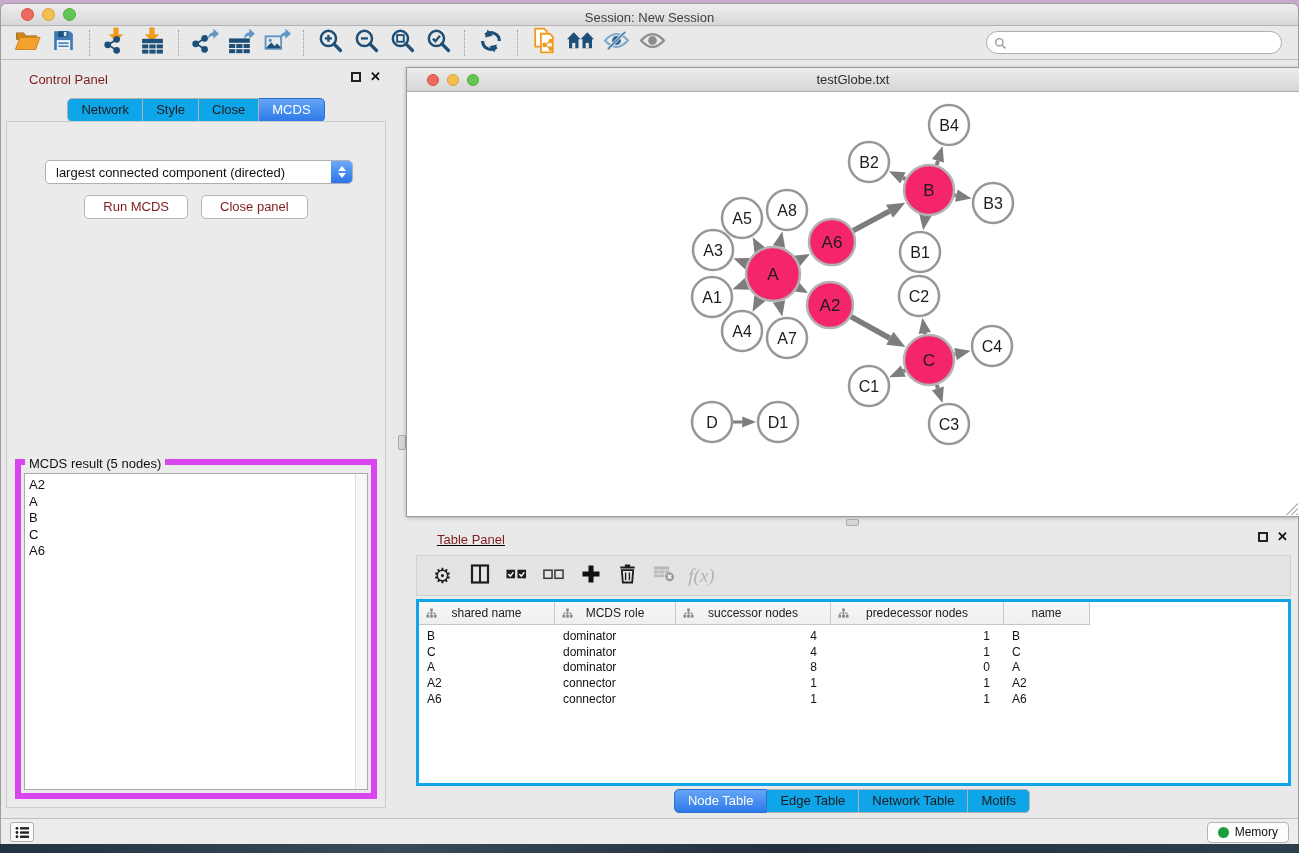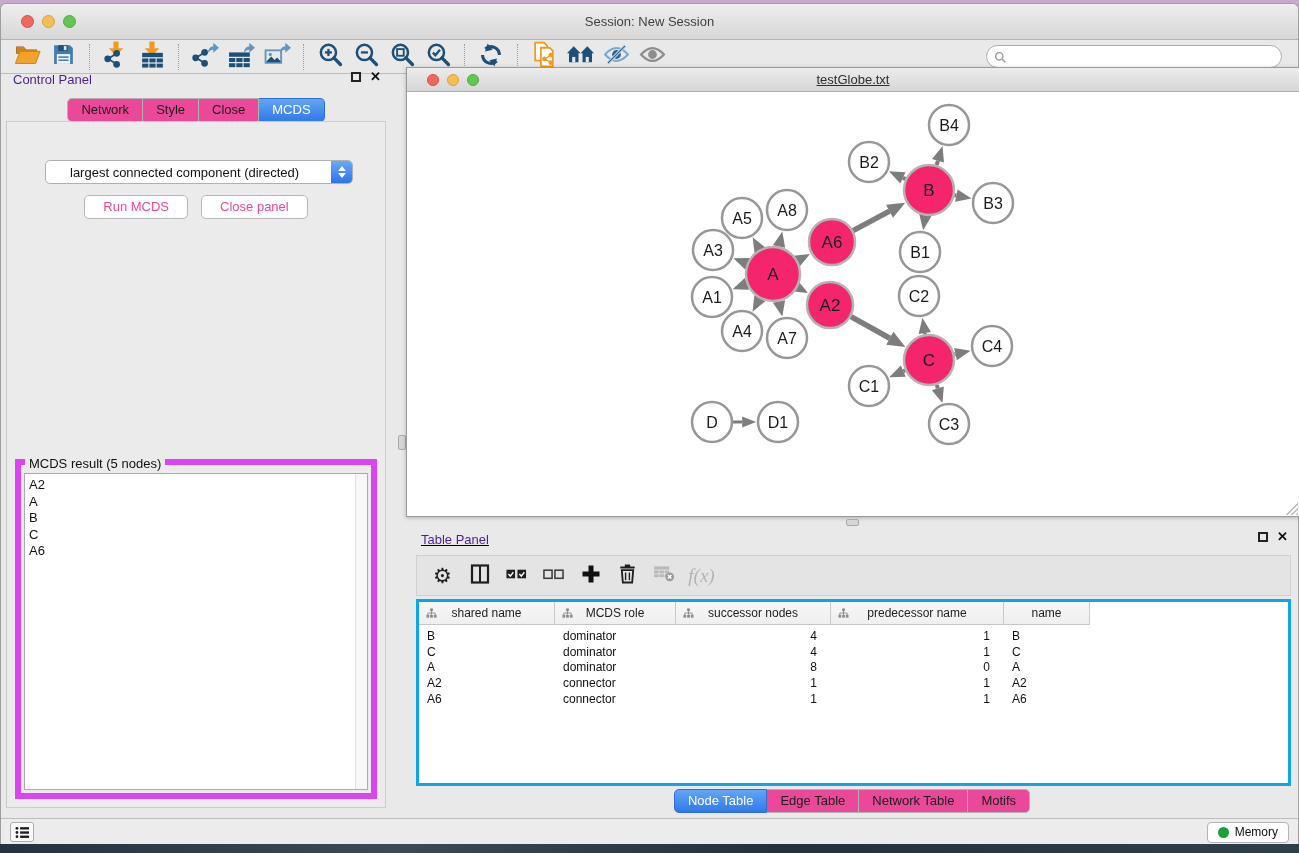--- a/index.html
+++ b/index.html
@@ -7,23 +7,23 @@
     font-family:"Liberation Sans", sans-serif; background:#b9a6c9; }
   .desktop { position:relative; width:1299px; height:853px;
     background:linear-gradient(#c9a9ce, #c9a9ce); }
   .wallpaper-bottom { position:absolute; left:0; right:0; bottom:0; height:9px;
     background:linear-gradient(90deg,#233240,#3a4a57 30%,#22313d 60%,#2e3f4c); }
 
   .window { position:absolute; left:0; top:3px; width:1299px; height:842px;
     background:#e9e9e9; border-radius:6px 6px 0 0; border:1px solid #9e9e9e; border-bottom:none; }
 
   
-  .titlebar { height:36px; background:linear-gradient(#eeeeee,#d7d7d7);
+  .titlebar { height:22px; background:linear-gradient(#eeeeee,#d7d7d7);
     border-bottom:1px solid #b4b4b4; border-radius:6px 6px 0 0; position:relative;
-    display:flex; align-items:center; justify-content:center; }
+    display:flex; align-items:flex-end; justify-content:center; }
   .titlebar .title { font-size:13px; color:#3f3f3f; }
   .lights { position:absolute; left:20px; top:0; height:100%; display:flex; align-items:center; gap:8px; }
   .light { width:13px; height:13px; border-radius:50%; }
   .light.red { background:#ee6a5e; border:1px solid #d3503f; }
   .light.yellow { background:#f5bf4f; border:1px solid #d6a240; }
   .light.green { background:#61c654; border:1px solid #54a93c; }
   .lights.small .light { width:12px; height:12px; }
 
   
   .toolbar { height:34px; display:flex; align-items:center; padding:0 8px;
@@ -34,47 +34,47 @@
   .search-input { width:296px; height:23px; border:1px solid #acacac; border-radius:12px;
     background:#fff; padding:0 10px 0 26px; font-size:12px; outline:none; }
   .search-icon-abs { position:absolute; left:8px; top:5px; }
 
   
   .main { position:absolute; top:61px; left:0; right:0; bottom:27px; }
 
   
   .control-panel { position:absolute; left:0; top:0; width:390px; height:100%; }
   .panel-head { height:28px; position:relative; display:flex; align-items:center; padding:0 12px; }
-  .panel-head .ptitle { font-size:13px; color:#4c1d95; }
+  .panel-head .ptitle { font-size:13px; color:#7f1d1d;margin-left:16px; }
   .panel-icons { position:absolute; right:10px; top:7px; display:flex; gap:9px; align-items:center; }
   .float-ico { width:10px; height:10px; border:2px solid #222; display:inline-block; }
   .close-ico { font-size:13px; font-weight:bold; color:#111; line-height:10px; }
 
   .seg { display:flex; }
-  .seg .seg-btn { background:#ec4899; border:1px solid #b2b2b2; border-left:none;
+  .seg .seg-btn { background:#0ea5e9; border:1px solid #b2b2b2; border-left:none;
     padding:3px 13px 4px; font-size:13px; color:#1d1d1d; white-space:nowrap; }
   .seg .seg-btn:first-child { border-left:1px solid #b2b2b2; border-radius:5px 0 0 5px; }
   .seg .seg-btn:last-child { border-radius:0 5px 5px 0; }
   .seg .seg-btn.sel { background:linear-gradient(#64a5f6,#2e7ae9); color:#fff; border-color:#2d6fd0; }
   .cp-tabs { position:absolute; top:33px; left:0; width:100%; display:flex; justify-content:center; }
 
   .cp-content { position:absolute; left:5px; right:5px; top:56px; bottom:10px;
     border:1px solid #cccccc; background:#ebebeb; }
   .opt-label { position:absolute; top:18px; width:100%; text-align:center; font-size:13px; color:#111; }
   .dropdown { position:absolute; top:38px; left:38px; right:32px; height:24px; background:#fff;
     border:1px solid #b0b0b0; border-radius:5px; display:flex; align-items:center; }
-  .dropdown .dd-text { flex:1; font-size:13px; color:#111; padding-left:24px; white-space:nowrap; overflow:hidden; }
+  .dropdown .dd-text { flex:1; font-size:13px; color:#111; padding-left:10px; white-space:nowrap; overflow:hidden; }
   .dd-stepper { width:21px; height:100%; border-radius:0 4px 4px 0;
     background:linear-gradient(#6aaaf8,#2c74ec); display:flex; flex-direction:column;
     align-items:center; justify-content:center; gap:2px; }
   .dd-up { width:0; height:0; border-left:4px solid transparent; border-right:4px solid transparent; border-bottom:5px solid #fff; }
   .dd-down { width:0; height:0; border-left:4px solid transparent; border-right:4px solid transparent; border-top:5px solid #fff; }
   .cp-buttons { position:absolute; top:73px; width:100%; display:flex; justify-content:center; gap:13px; }
   .mac-btn { background:#fff; border:1px solid #b7b7b7; border-radius:5px;
-    font-size:13px; color:#ec4899; padding:3px 18px 4px; }
+    font-size:13px; color:#7f1d1d; padding:3px 18px 4px; }
 
   .fieldset { position:absolute; left:8px; right:8px; top:337px; bottom:8px;
     border:6px solid #d946ef; }
   .fieldset .legend { position:absolute; top:-9px; left:4px; background:#ebebeb;
     padding:0 4px; font-size:13px; color:#111; }
   .result-list { position:absolute; left:3px; right:3px; top:8px; bottom:3px;
     background:#fff; border:1px solid #ababab; }
   .result-scroll { position:absolute; right:0; top:0; bottom:0; width:12px;
     background:#f7f7f7; border-left:1px solid #e0e0e0; }
   .result-item { font-size:13px; color:#111; line-height:16.5px; padding-left:4px; }
@@ -83,21 +83,21 @@
   
   .v-divider { position:absolute; left:390px; top:0; width:15px; height:100%; }
   .v-handle { position:absolute; left:7px; top:370px; width:8px; height:15px;
     background:#d6d6d6; border:1px solid #a9a9a9; border-radius:2px; }
 
   
   .net-window { position:absolute; left:405px; top:2px; width:894px; height:450px;
     background:#fff; border:1px solid #9a9a9a; box-shadow:0 1px 4px rgba(0,0,0,0.25); }
   .net-titlebar { height:24px; background:linear-gradient(#ececec,#d6d6d6);
     border-bottom:1px solid #aeaeae; position:relative; display:flex; align-items:center; justify-content:center; }
-  .net-titlebar .title { font-size:13px; color:#2e2e2e;text-decoration:underline; }
+  .net-titlebar .title { font-size:13px; color:#2e2e2e; }
   .net-canvas { position:absolute; left:0; top:24px; width:892px; height:424px; background:#fff; }
   .resize-grip { position:absolute; right:1px; bottom:1px; width:12px; height:12px;
     background:
       linear-gradient(135deg, transparent 50%, #bbb 50%, #bbb 56%, transparent 56%, transparent 70%, #bbb 70%, #bbb 76%, transparent 76%, transparent 90%, #bbb 90%, #bbb 96%, transparent 96%); }
 
   
   .h-divider { position:absolute; left:405px; top:452px; right:0; height:8px; }
   .h-handle { position:absolute; left:440px; top:2px; width:13px; height:7px;
     background:#d6d6d6; border:1px solid #a9a9a9; border-radius:2px; }
 
@@ -651,21 +651,21 @@
               <div class="th" style="width: 173px;">
                 <span class="col-shared-icon"><svg viewBox="0 0 12 12" width="11" height="11">
                     <g fill="#8a8a8a">
                       <rect x="4.5" y="0.5" width="3" height="3"></rect>
                       <rect x="0.5" y="7.5" width="3" height="3"></rect>
                       <rect x="4.5" y="7.5" width="3" height="3"></rect>
                       <rect x="8.5" y="7.5" width="3" height="3"></rect>
                     </g>
                     <path d="M6 3.5 V5.5 M2 7.5 V5.5 H10 V7.5 M6 5.5 V7.5" stroke="#8a8a8a" stroke-width="1" fill="none"></path>
                   </svg></span>
-                <span>predecessor name</span>
+                <span>predecessor nodes</span>
               </div>
               <div class="th" style="width: 86px;">
                 <span>name</span>
               </div>
             </div>
           <div class="tbody" id="tbody">
               <div class="trow">
                 <div class="td" style="width: 136px;">B</div>
                 <div class="td" style="width: 121px;">dominator</div>
                 <div class="td num" style="width: 155px;">4</div>

